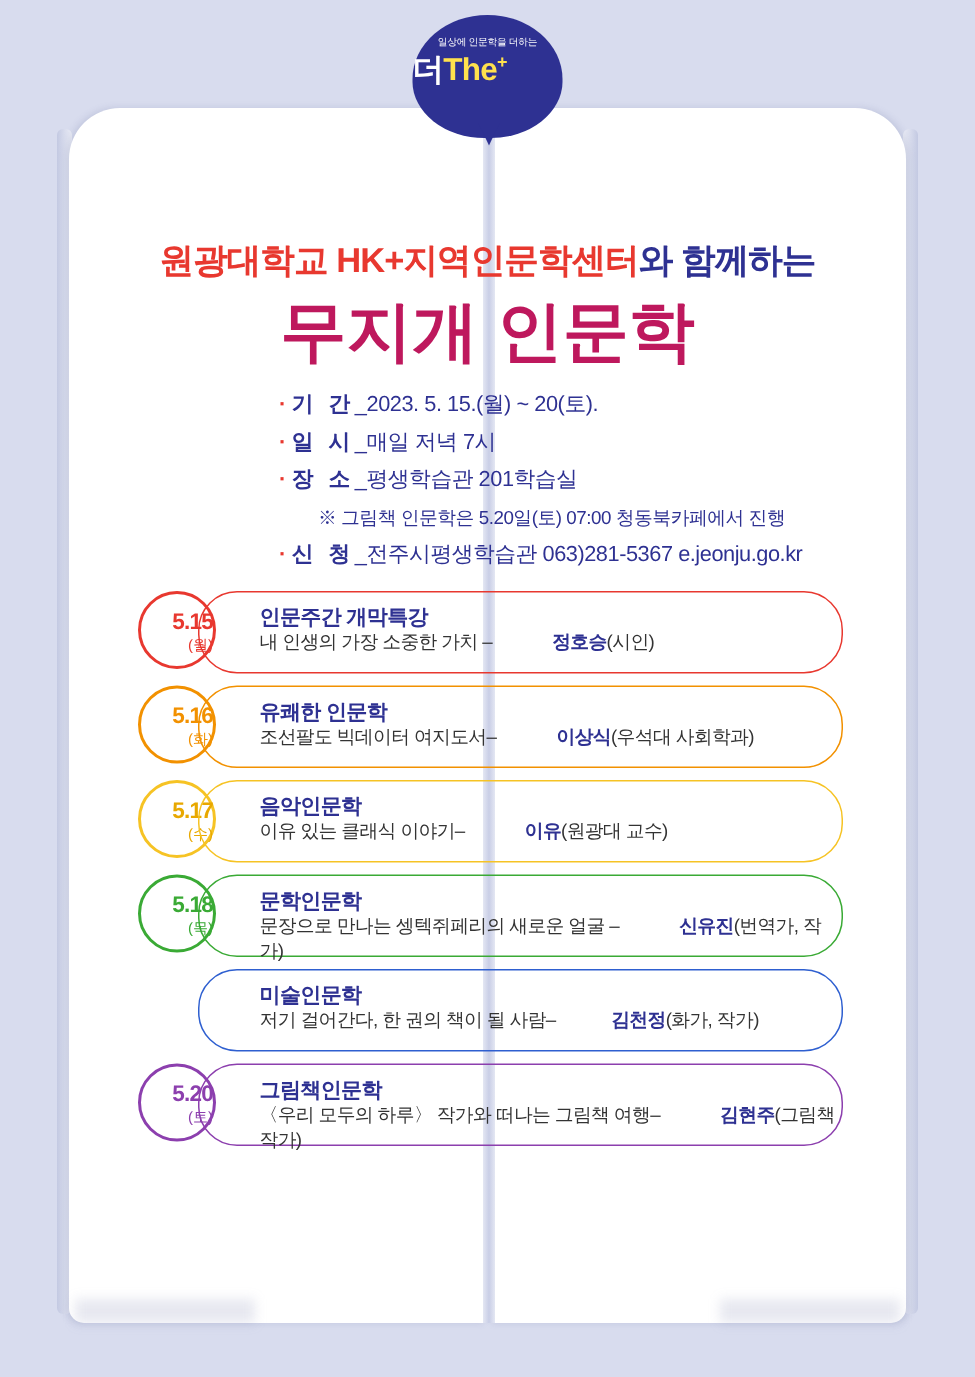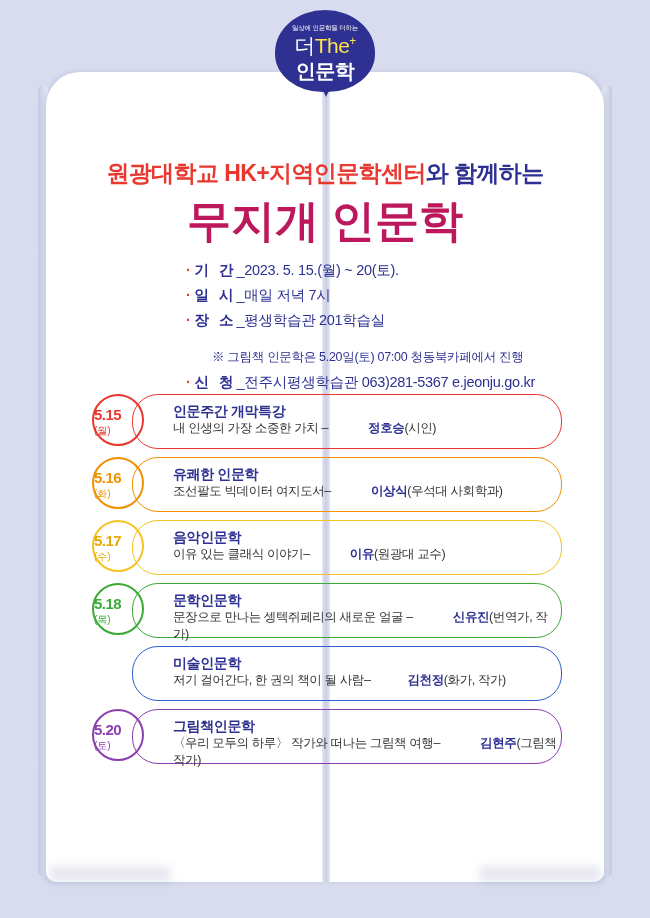--- a/index.html
+++ b/index.html
@@ -96,24 +96,23 @@
     width: 100px;
     text-align: center;
     color: #ffffff;
     font-size: 6.5px;
     letter-spacing: -0.2px;
   }
   .logo-mid {
     position: absolute;
     top: 22px; left: 0;
     width: 100px;
-    text-align: center;
     color: #ffffff;
     font-size: 21px;
-    font-weight: normal;
+    font-weight: bold;
     letter-spacing: -0.5px;
   }
   .logo-mid .the { color: #ffe14d; }
   .logo-plus {
     color: #ffe14d;
     font-size: 12px;
     vertical-align: super;
   }
   .logo-bot {
     position: absolute;
@@ -162,21 +161,20 @@
     letter-spacing: -0.3px;
   }
   .info-row { white-space: nowrap; }
   .info-row .dot { color: #e8382f; font-weight: bold; margin-right: 4px; }
   .info-row .lbl { font-weight: bold; letter-spacing: 3px; }
   .info-note {
     font-size: 12.5px;
     color: #2e3192;
     margin-left: 26px;
     letter-spacing: -0.3px;
-    margin-top: 12px;
   }
 
   
   .schedule {
     position: absolute;
     top: 392px;
     left: 92px;
     width: 470px;
   }
   .sch-item {
@@ -184,21 +182,21 @@
     height: 56px;
     margin-bottom: 7px;
   }
   .sch-badge {
     position: absolute;
     left: 0; top: 2px;
     width: 52px; height: 52px;
     border-radius: 50%;
     background: #ffffff;
     border: 2px solid #6d28d9;
-    text-align: left;
+    text-align: right;
     color: #e8382f;
     box-sizing: border-box;
   }
   .sch-badge .d {
     display: block;
     font-size: 15px;
     font-weight: bold;
     line-height: 15px;
     margin-top: 11px;
     letter-spacing: -0.5px;
@@ -257,21 +255,20 @@
   <div class="corner-shadow-l"></div>
   <div class="corner-shadow-r"></div>
 
   <div class="logo">
     <div class="logo-circle"></div>
     <div class="logo-tail"></div>
     <div class="logo-top-text">일상에 인문학을 더하는</div>
     <div class="logo-mid">
       <span>더</span><span class="the">The</span><span class="logo-plus">+</span>
     </div>
-    <div class="logo-bot">인문학</div>
   </div>
 
   <div class="head-line1">
     <span class="red">원광대학교 HK+지역인문학센터</span><span>와 함께하는</span>
   </div>
   <div class="head-title">무지개 인문학</div>
 
   <div class="info">
     <div class="info-row">
       <span class="dot">·</span><span class="lbl">기 간</span><span>_2023. 5. 15.(월) ~ 20(토).</span>

